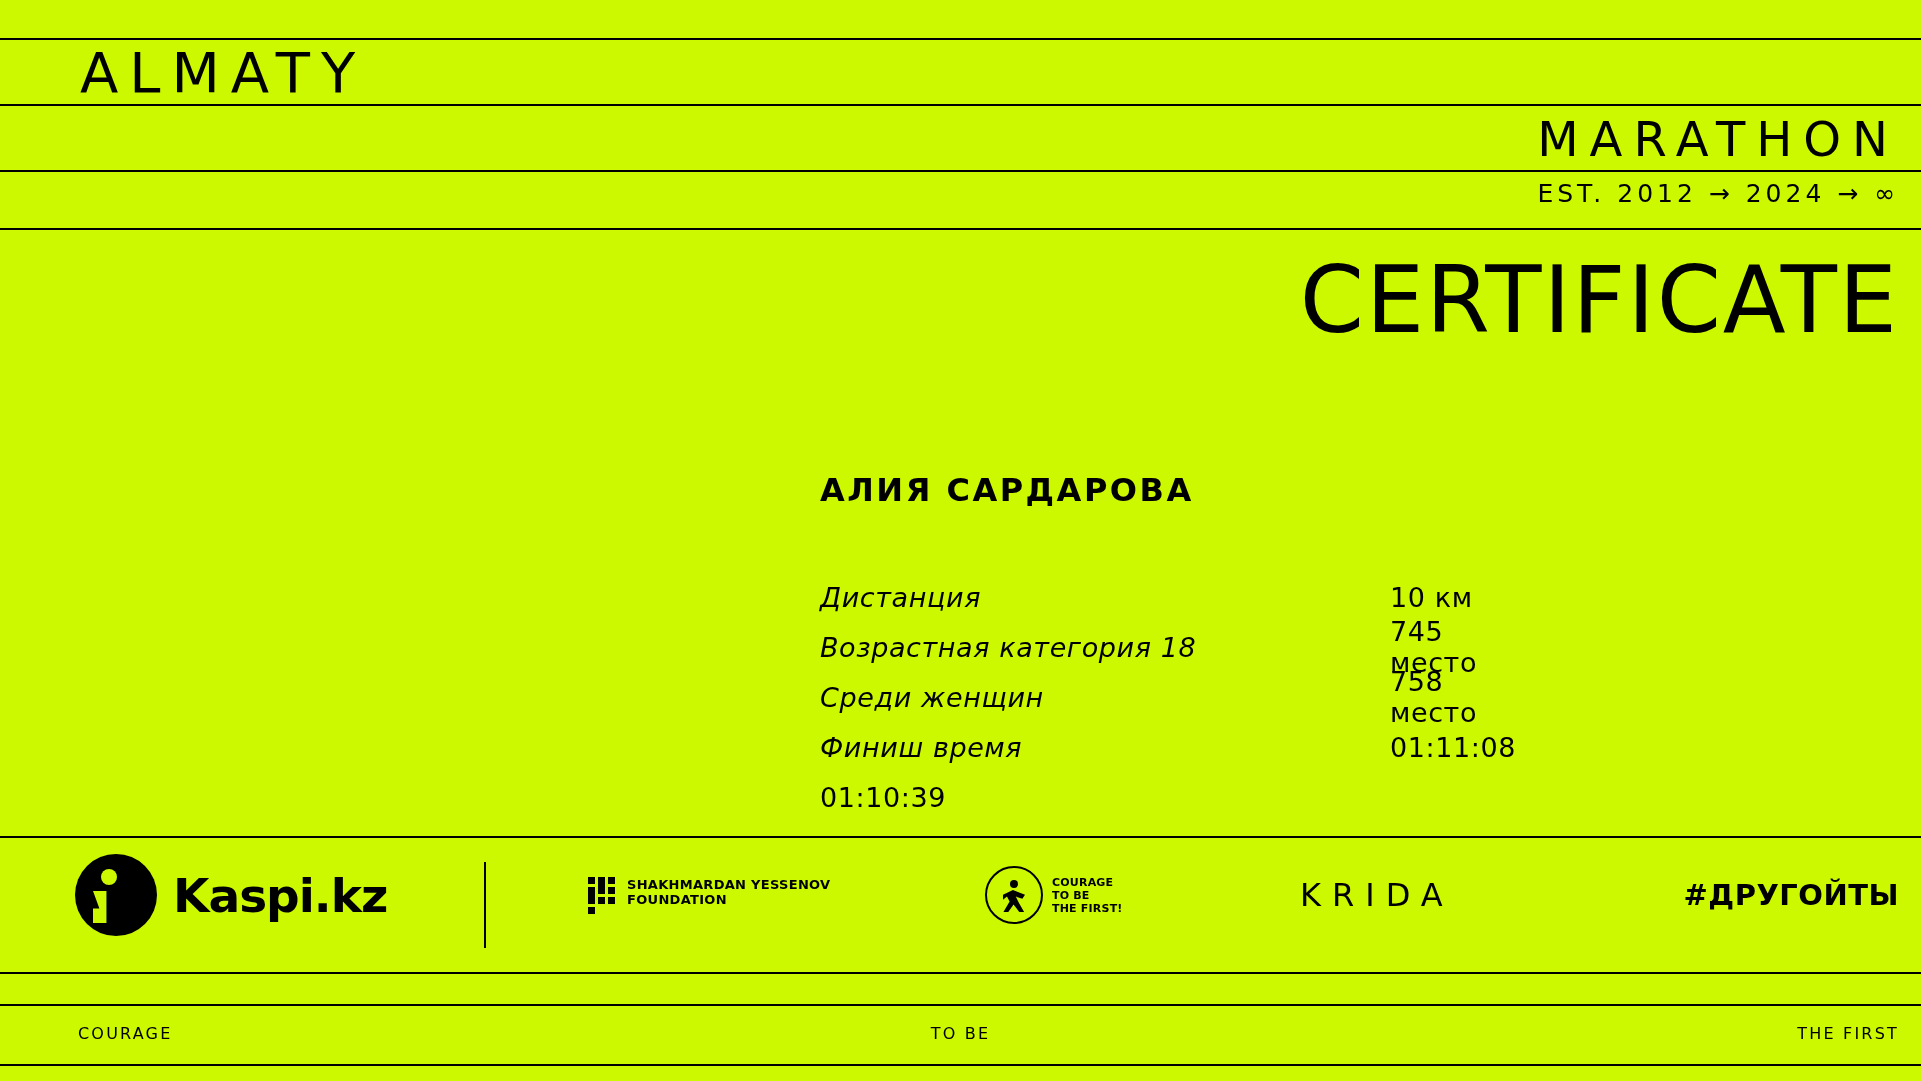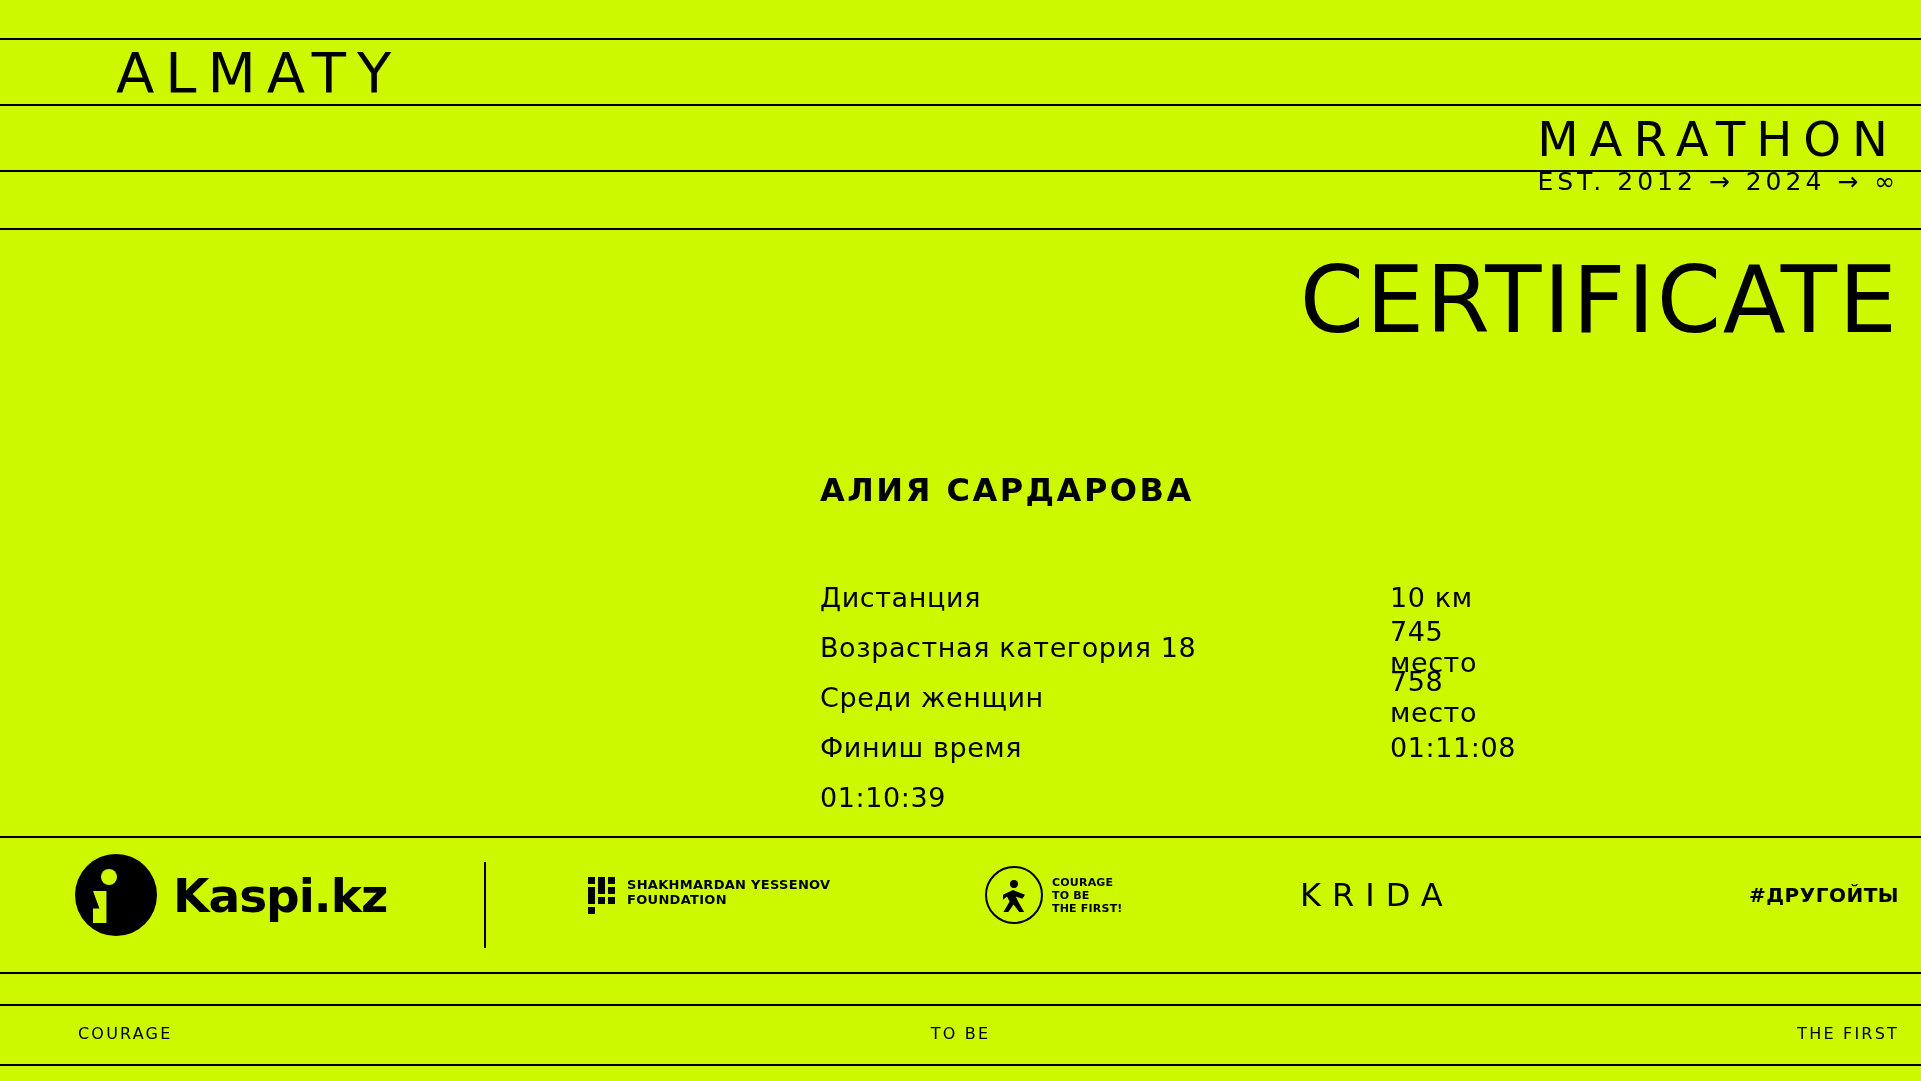--- a/index.html
+++ b/index.html
@@ -41,36 +41,35 @@
   
   .hdr-almaty {
     position: absolute;
     left: 80px;
     top: 44px;
     font-size: 56px;
     font-weight: 400;
     letter-spacing: 11px;
     line-height: 58px;
     font-family: "DejaVu Sans", sans-serif;
-    margin-left: 36px;
   }
   .hdr-marathon {
     position: absolute;
     right: 22px;
     top: 110px;
     font-size: 48px;
     font-weight: 400;
     letter-spacing: 11px;
     line-height: 58px;
     font-family: "DejaVu Sans", sans-serif;
   }
   .hdr-est {
     position: absolute;
     right: 22px;
-    top: 162px;
+    top: 174px;
     font-size: 25px;
     letter-spacing: 4px;
     line-height: 40px;
     font-family: "DejaVu Sans", sans-serif;
   }
 
   
   .title {
     position: absolute;
     right: 22px;
@@ -104,21 +103,21 @@
     width: 700px;
   }
   .res-row {
     display: flex;
     height: 50px;
     align-items: center;
     font-size: 27px;
     letter-spacing: 0.6px;
     font-family: "DejaVu Sans", sans-serif;
   }
-  .res-label { width: 570px; }
+  .res-label { width: 570px; font-style: italic; }
   .res-value { flex: 1; }
 
   
   .sponsors {
     position: absolute;
     left: 0;
     right: 0;
     top: 838px;
     height: 114px;
     display: flex;
@@ -237,21 +236,21 @@
   .sp-krida {
     position: absolute;
     left: 1300px;
     font-size: 32px;
     letter-spacing: 11px;
     font-family: "DejaVu Sans", sans-serif;
   }
   .sp-drugoity {
     position: absolute;
     right: 22px;
-    font-size: 20px;
+    font-size: 29px;
     font-weight: bold;
     letter-spacing: 0.5px;
     font-family: "DejaVu Sans", sans-serif;
   }
 
   
   .footer {
     position: absolute;
     left: 0;
     right: 0;

